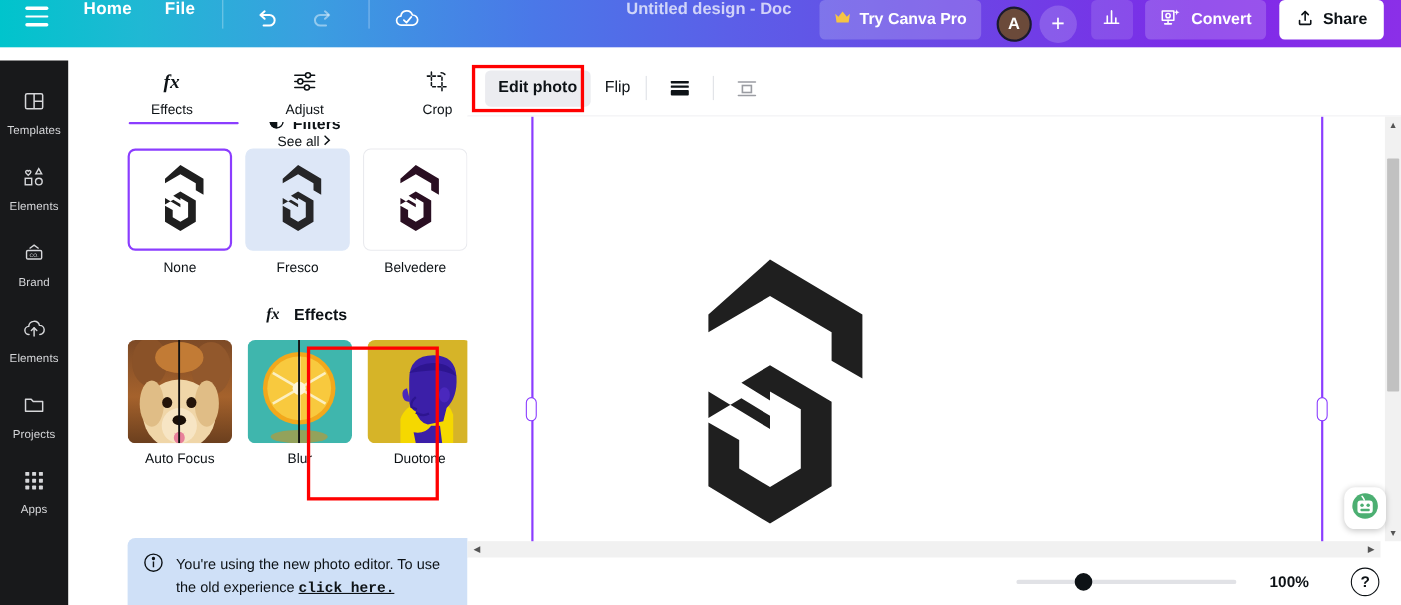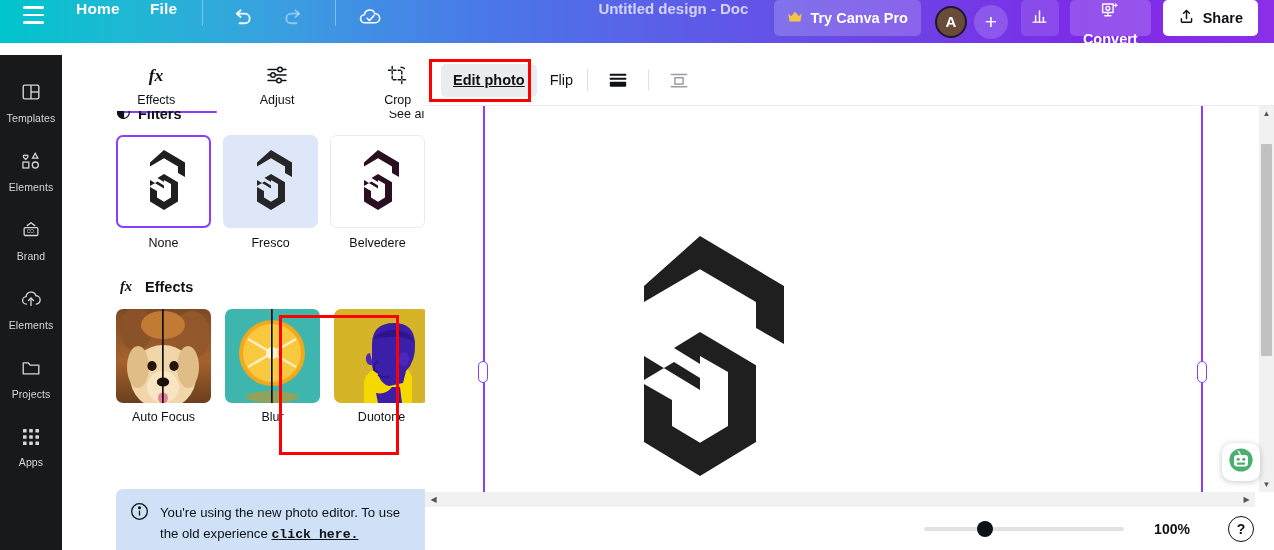--- a/index.html
+++ b/index.html
@@ -34,21 +34,21 @@
   #try-pro { margin-left:26px; gap:7px; font-size:14.5px; font-weight:bold; color:#fff; }
   #avatar-group { margin-left:14px; display:flex; align-items:center; }
   #avatar { width:32px; height:32px; border-radius:50%; background:#6b4a3a;
      border:2px solid #1a1a2e; display:flex; align-items:center; justify-content:center;
      font-size:15px; font-weight:bold; color:#fff; cursor:pointer; }
   #add-member-button { width:34px; height:34px; margin-left:7px; border-radius:50%;
      background:rgba(255,255,255,.17); display:flex; align-items:center; justify-content:center;
      font-size:21px; line-height:1; color:#fff; cursor:pointer; }
   #insights-button { margin-left:13px; width:38px; height:36px; border-radius:5px;
      background:rgba(255,255,255,.13); display:flex;align-items:center;justify-content:center;cursor:pointer;}
-  #convert-button { margin-left:11px; gap:8px; font-size:14.5px; font-weight:bold;flex-direction:column; }
+  #convert-button { margin-left:11px; gap:8px; font-size:14.5px; font-weight:bold; }
   #share-button { margin-left:12px; margin-right:16px; background:#fff; color:#0d1216;
      height:36px; border-radius:5px; display:flex; align-items:center; gap:8px;
      padding:0 15px; font-size:14.5px; font-weight:bold; cursor:pointer; }
 
   
   #rail { position:absolute; top:55px; left:0; width:62px; height:495px;
      background:#18191b; display:flex; flex-direction:column; align-items:center; padding-top:13px;}
   .rail-item { width:62px; height:69px; display:flex; flex-direction:column;
      align-items:center; justify-content:center; gap:5px; cursor:pointer; color:#d6d7da;}
   .rail-label { font-size:10.5px; letter-spacing:.1px; }
@@ -58,21 +58,21 @@
      background:#fff; border-right:1px solid #e3e4e8; overflow:hidden;margin-left:34px; }
   #panel-tabs { display:flex; height:56px; align-items:center; position:relative; }
   .ptab { flex:1; display:flex; flex-direction:column; align-items:center; gap:3px;
      cursor:pointer; color:#0d1216; padding-top:4px;}
   .ptab-label { font-size:12.5px; }
   .ptab.active .ptab-label { color:#0d1216; }
   #tab-underline { position:absolute; left:21px; bottom:-2px; width:100px; height:2.5px;
      background:#8b3dff; border-radius:2px; }
   #panel-body { position:relative; height:439px; padding:0 20px; overflow:hidden; }
   .sec-head { display:flex; align-items:center; justify-content:space-between;
-     height:22px; margin-top:-8px; }
+     height:22px; margin-top:-8px;flex-direction:column; }
   .sec-title { display:flex; align-items:center; gap:7px; font-size:14.5px;
      font-weight:bold; color:#0d1216; }
   .see-all { font-size:12.5px; color:#0d1216; cursor:pointer; display:flex; align-items:center; gap:2px;}
   .thumb-row { display:flex; gap:12px; margin-top:10px; }
   .thumb-cell { width:95px; cursor:pointer; }
   .thumb { width:95px; height:93px; border-radius:7px; background:#fff;
      border:1px solid #e9eaee; display:flex; align-items:center; justify-content:center;
      overflow:hidden; }
   .thumb.sel { border:2px solid #8b3dff; }
   .thumb.fresco { background:#dde7f7; border-color:#dde7f7; }
@@ -94,21 +94,21 @@
      cursor:pointer; font-size:8px; color:#555; }
   #panel-sb-thumb { position:absolute; top:200px; width:11px; height:150px;
      background:#c1c1c1; border-radius:1px; cursor:pointer; }
 
   
   #toolbar { position:absolute; top:55px; left:425px; width:849px; height:51px;
      background:#fff; border-bottom:1px solid #ebecf0; display:flex; align-items:center;
      padding-left:16px; }
   #edit-photo-button { height:33px; background:#ebecf0; border-radius:5px; padding:0 12px;
      display:flex; align-items:center; font-size:14.5px; font-weight:bold; color:#0d1216;
-     cursor:pointer;text-decoration:underline; }
+     cursor:pointer; }
   #edit-photo-annotation { position:absolute; left:429px; top:59px; width:102px; height:43px;
      border:3px solid #ff0000; pointer-events:none; }
   #flip-button { margin-left:13px; font-size:14.5px; font-weight:normal; color:#0d1216; cursor:pointer; }
   .tb-div { width:1px; height:22px; background:#dfe1e6; margin:0 14px; }
   .tb-ico { width:32px; height:32px; display:flex; align-items:center; justify-content:center;
      border-radius:5px; cursor:pointer; }
 
   
   #canvas-area { position:absolute; top:106px; left:425px; width:849px; height:444px;
      background:#fff; overflow:hidden; }

